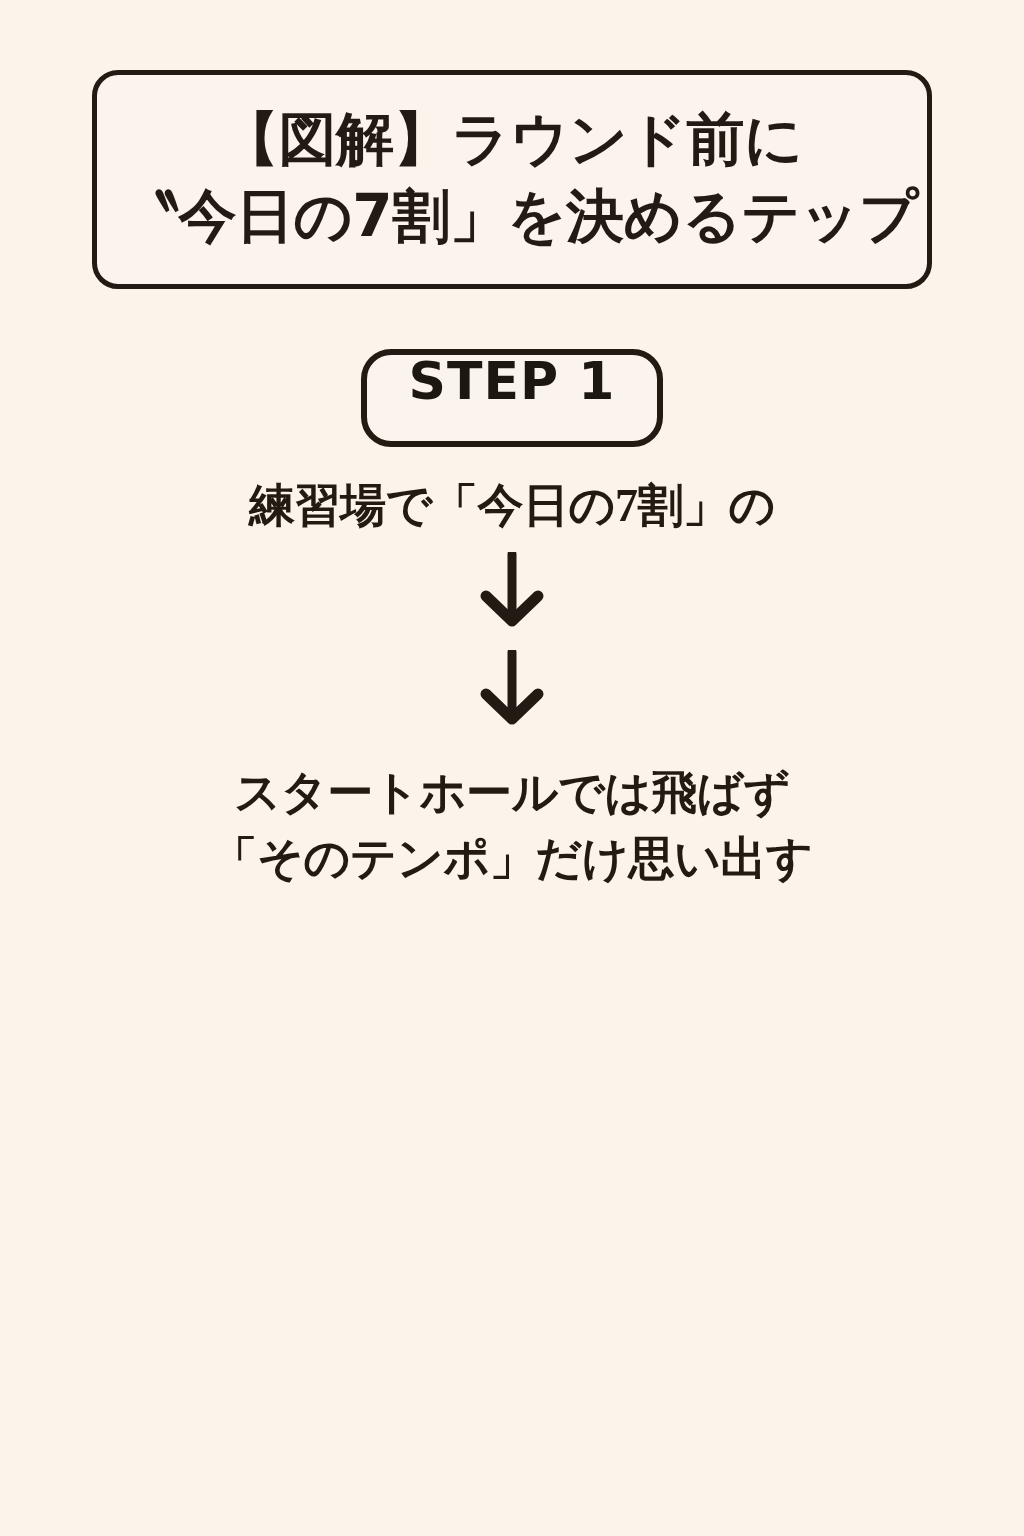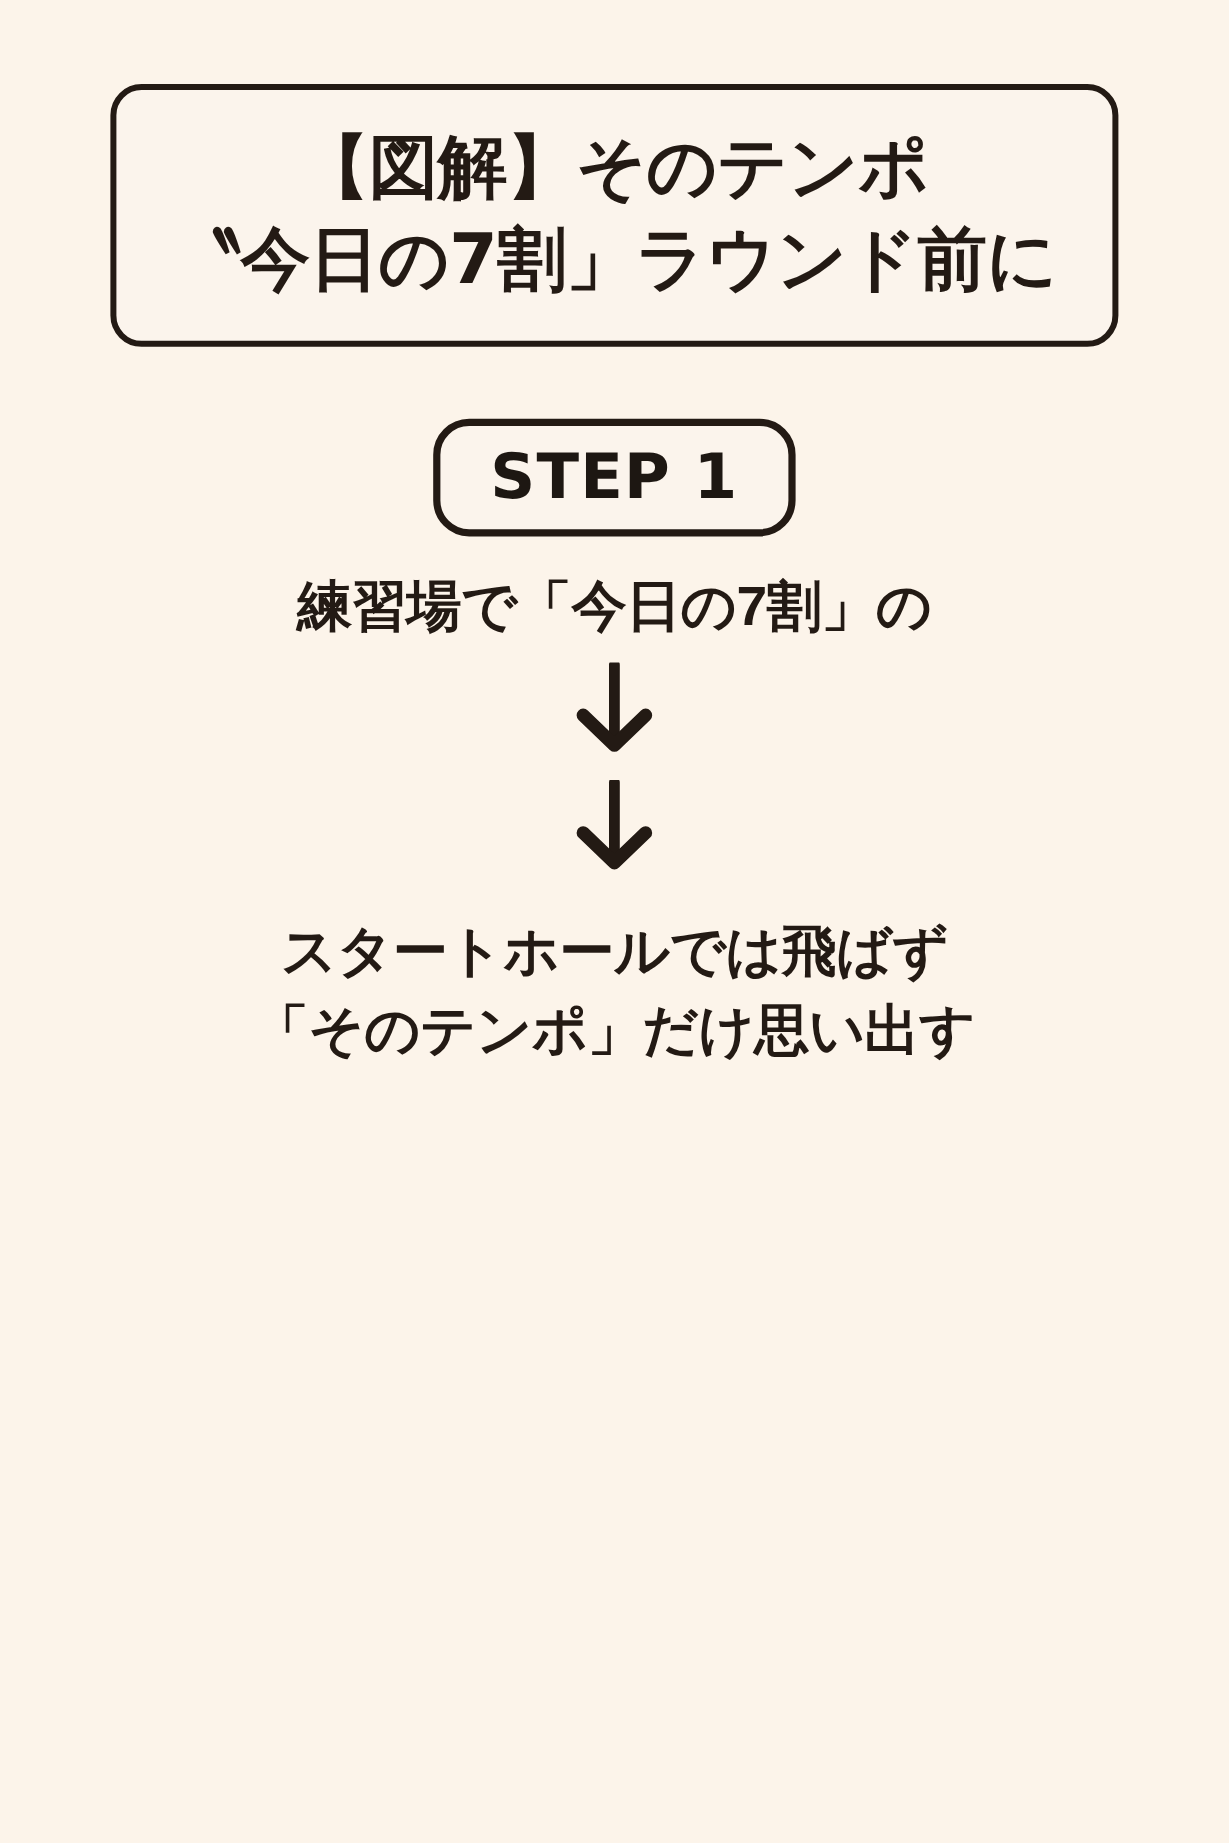--- a/index.html
+++ b/index.html
@@ -60,39 +60,38 @@
   .step-block.s1 { margin-top: 60px; }
 
   .step-badge {
     box-sizing: border-box;
     width: 302px;
     height: 98px;
     border: 6px solid #231a14;
     border-radius: 30px;
     background: #fbf4ec;
     display: flex;
-    align-items: center;
     justify-content: center;
   }
   .step-badge-label {
     font-family: "DejaVu Sans", "Liberation Sans", sans-serif;
     font-weight: 700;
     font-size: 52px;
     letter-spacing: 1px;
     color: #1d1712;
     line-height: 1;
   }
 
   .step-caption {
     margin-top: 26px;
     text-align: center;
   }
   .caption-line {
     display: block;
-    font-family: Liberation Sans, sans-serif;
+    font-family: Liberation Serif, serif;
     font-weight: 700;
     font-size: 46px;
     line-height: 1.42;
     letter-spacing: -0.5px;
     color: #231a14;
     white-space: nowrap;
   }
 
   
   .arrow-wrap {
@@ -103,22 +102,22 @@
     height: 78px;
   }
   .arrow-wrap svg { display: block; }
 </style>
 </head>
 <body>
 
 <div class="page">
 
   <div class="title-box">
-    <span class="title-line l1">【図解】そのテンポ</span>
-    <span class="title-line l2">〝今日の7割」ラウンド前に</span>
+    <span class="title-line l1">【図解】ラウンド前に</span>
+    <span class="title-line l2">〝今日の7割」を決めるテップ</span>
   </div>
 
   <div class="step-block s1">
     <div class="step-badge">
       <span class="step-badge-label">STEP 1</span>
     </div>
     <div class="step-caption">
       <span class="caption-line">練習場で「今日の7割」の</span>
     </div>
   </div>

